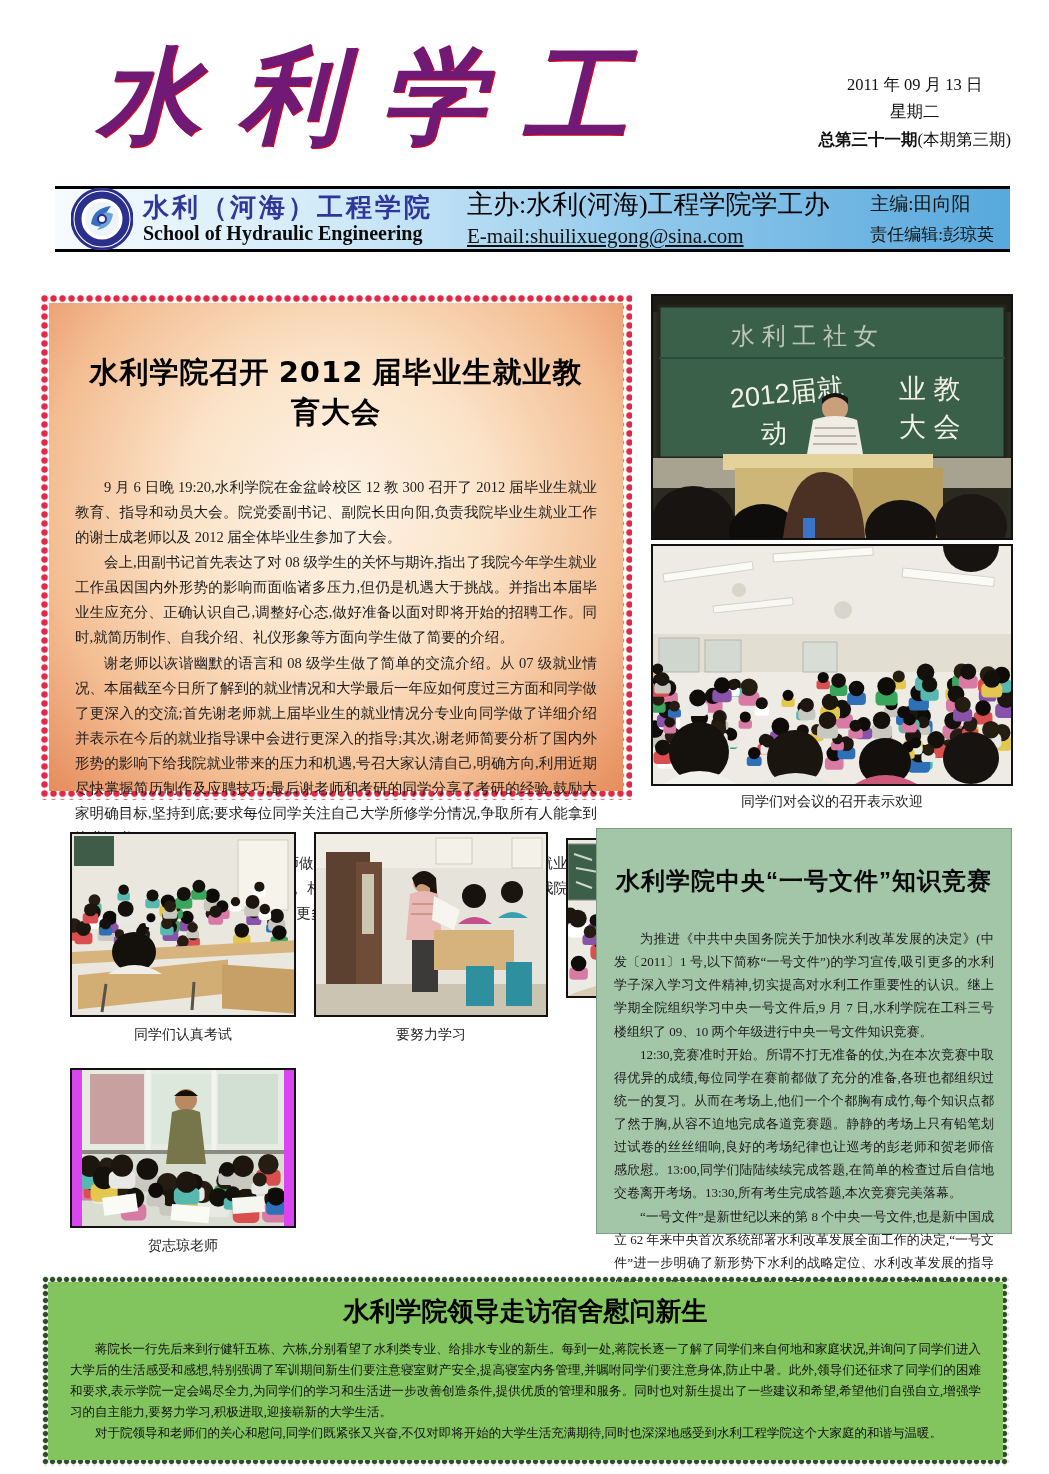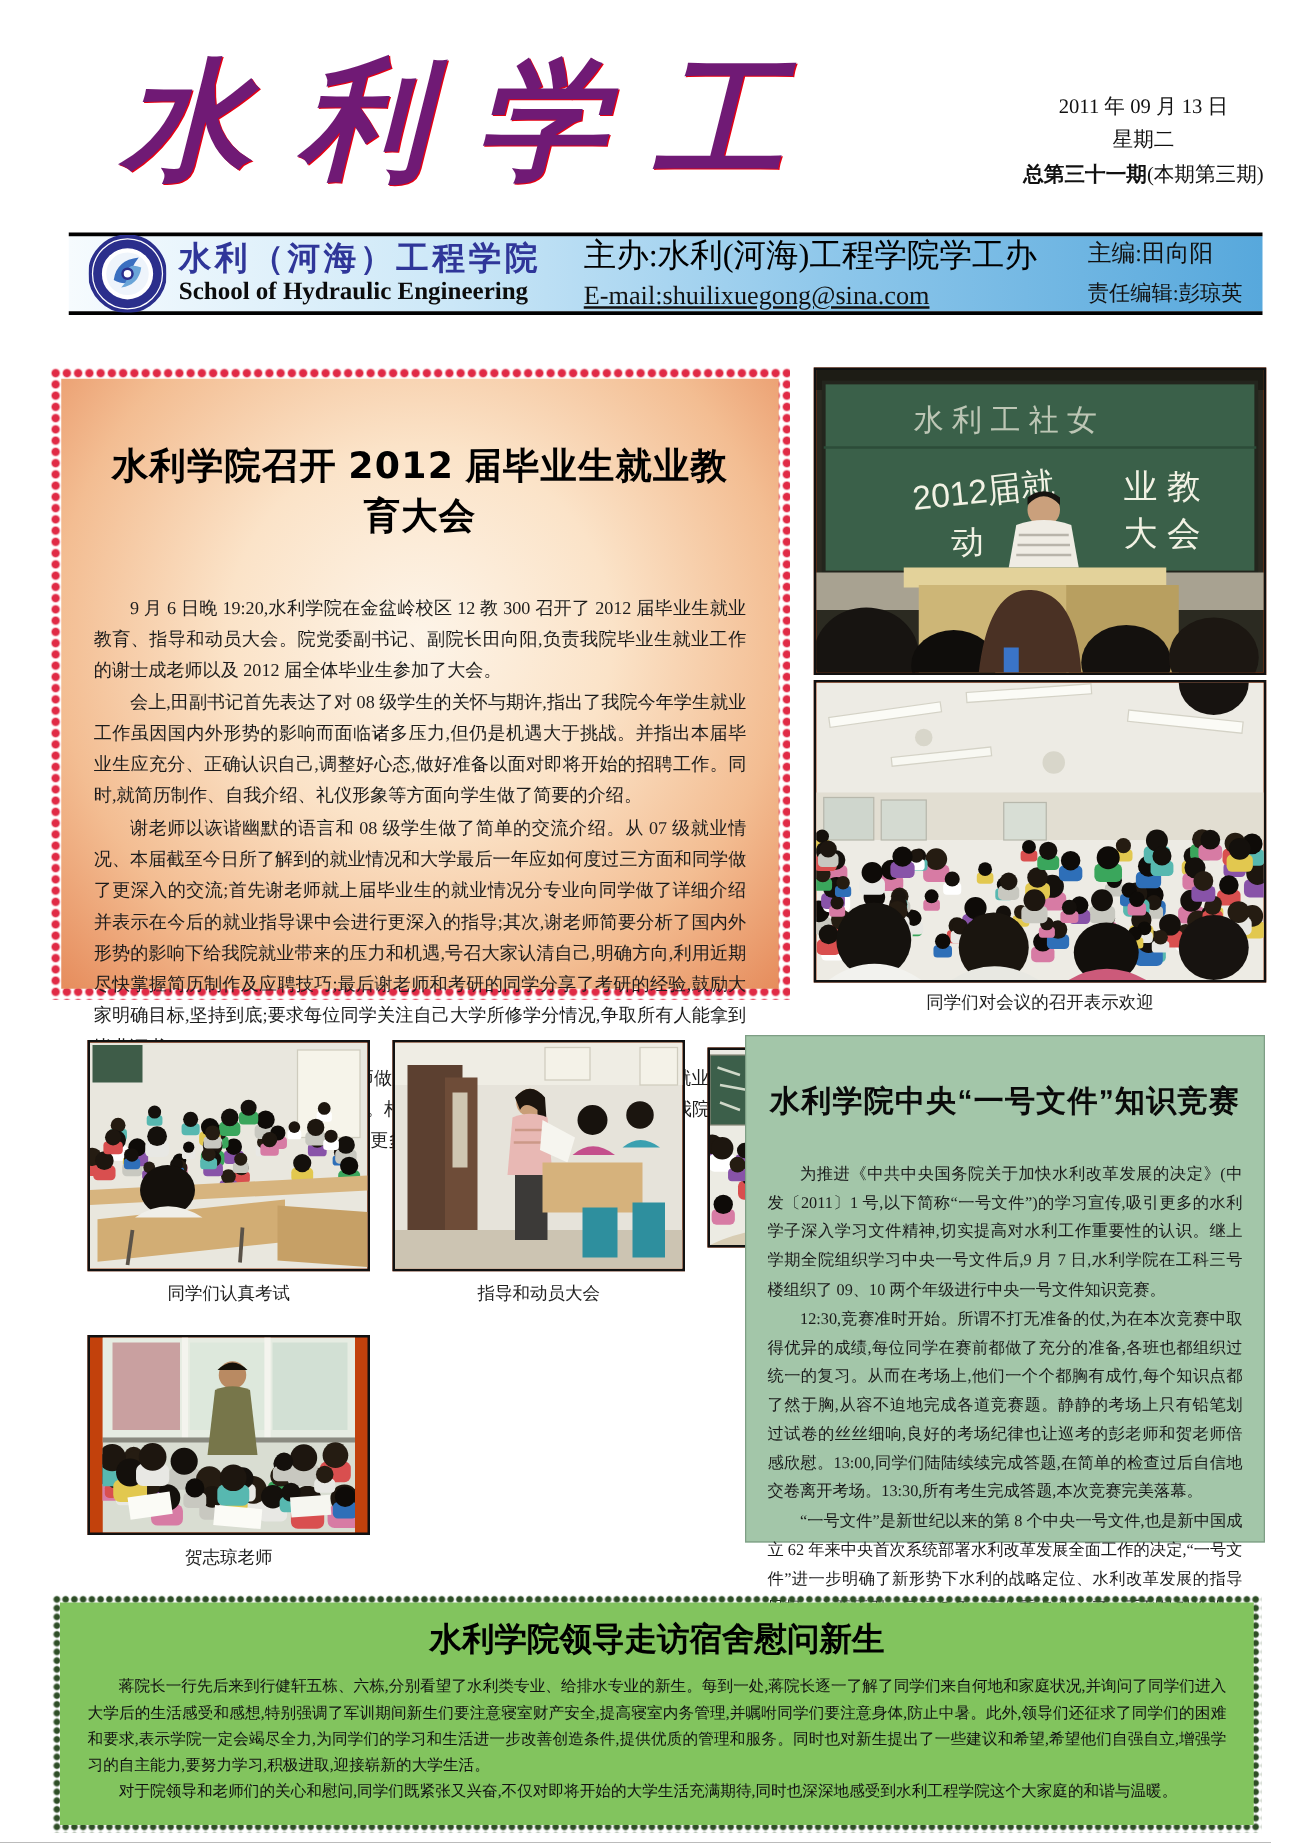--- a/index.html
+++ b/index.html
@@ -40,21 +40,21 @@
   .orange-inner{width:100%;height:100%;box-sizing:border-box;
       background:radial-gradient(ellipse at 50% 42%,#fdf4e8 0%,#fbe3c8 38%,#f3bd92 72%,#e68c5c 100%);
       padding:50px 26px 0;}
   .headline1{text-align:center;font-family:"Liberation Sans",sans-serif;font-weight:bold;
              font-size:29px;letter-spacing:1px;color:#000;}
   .headline1 .num{font-family:"DejaVu Sans",sans-serif;}
   .article-body{margin-top:42px;font-size:14.5px;line-height:1.73;text-align:justify;color:#1c1c1c;}
   .article-body p{margin:0;text-indent:2em;}
 
   .photo-col{width:362px;flex:0 0 auto;}
-  .photo-frame{border:2px solid #111;background:#c2410c;line-height:0;}
+  .photo-frame{border:2px solid #111;background:#d946ef;line-height:0;}
   .photo-frame + .photo-frame{margin-top:4px;}
   .photo-caption{text-align:center;font-size:14px;margin-top:7px;color:#222;}
 
   
   .section-mid{position:absolute;top:828px;left:40px;right:37px;display:flex;}
   .photo-grid{width:556px;flex:0 0 auto;box-sizing:border-box;padding:4px 26px 0 30px;
               display:grid;grid-template-columns:1fr 1fr 1fr;column-gap:18px;}
   .grid-cell{text-align:center;}
   .grid-cell .photo-frame{border:2px solid #111;}
   .grid-caption{font-size:14px;margin:9px 0 18px;color:#222;}
@@ -536,21 +536,21 @@
             <g>
               <circle cx="158" cy="62" r="12" fill="#17120d"></circle>
               <path d="M142 90 q16 -14 34 0 z" fill="#c44f8c"></path>
               <circle cx="196" cy="58" r="11" fill="#1b150f"></circle>
               <path d="M182 84 q14 -12 30 0 z" fill="#3aa0b0"></path>
               <rect x="150" y="132" width="28" height="40" fill="#2e8f9e"></rect>
               <rect x="190" y="128" width="26" height="44" fill="#2e8f9e"></rect>
             </g>
           </svg>
         </div>
-        <div class="grid-caption">指导和动员大会</div>
+        <div class="grid-caption">要努力学习</div>
       </div>
 
       <div class="grid-cell row2">
         <div class="photo-frame">
           <svg width="222" height="156" viewBox="0 0 222 156">
             <rect width="222" height="156" fill="#ecebe3"></rect>
             <rect x="0" y="4" width="52" height="56" fill="#3c5f4a" stroke="#8a8a7a"></rect>
             <path d="M6 14 l18 6 m-16 8 l22 4 m-22 10 l16 6" stroke="#cfd8c8" stroke-width="2" fill="none"></path>
             <g>
               <rect x="118" y="6" width="60" height="88" fill="#5c4030"></rect>

